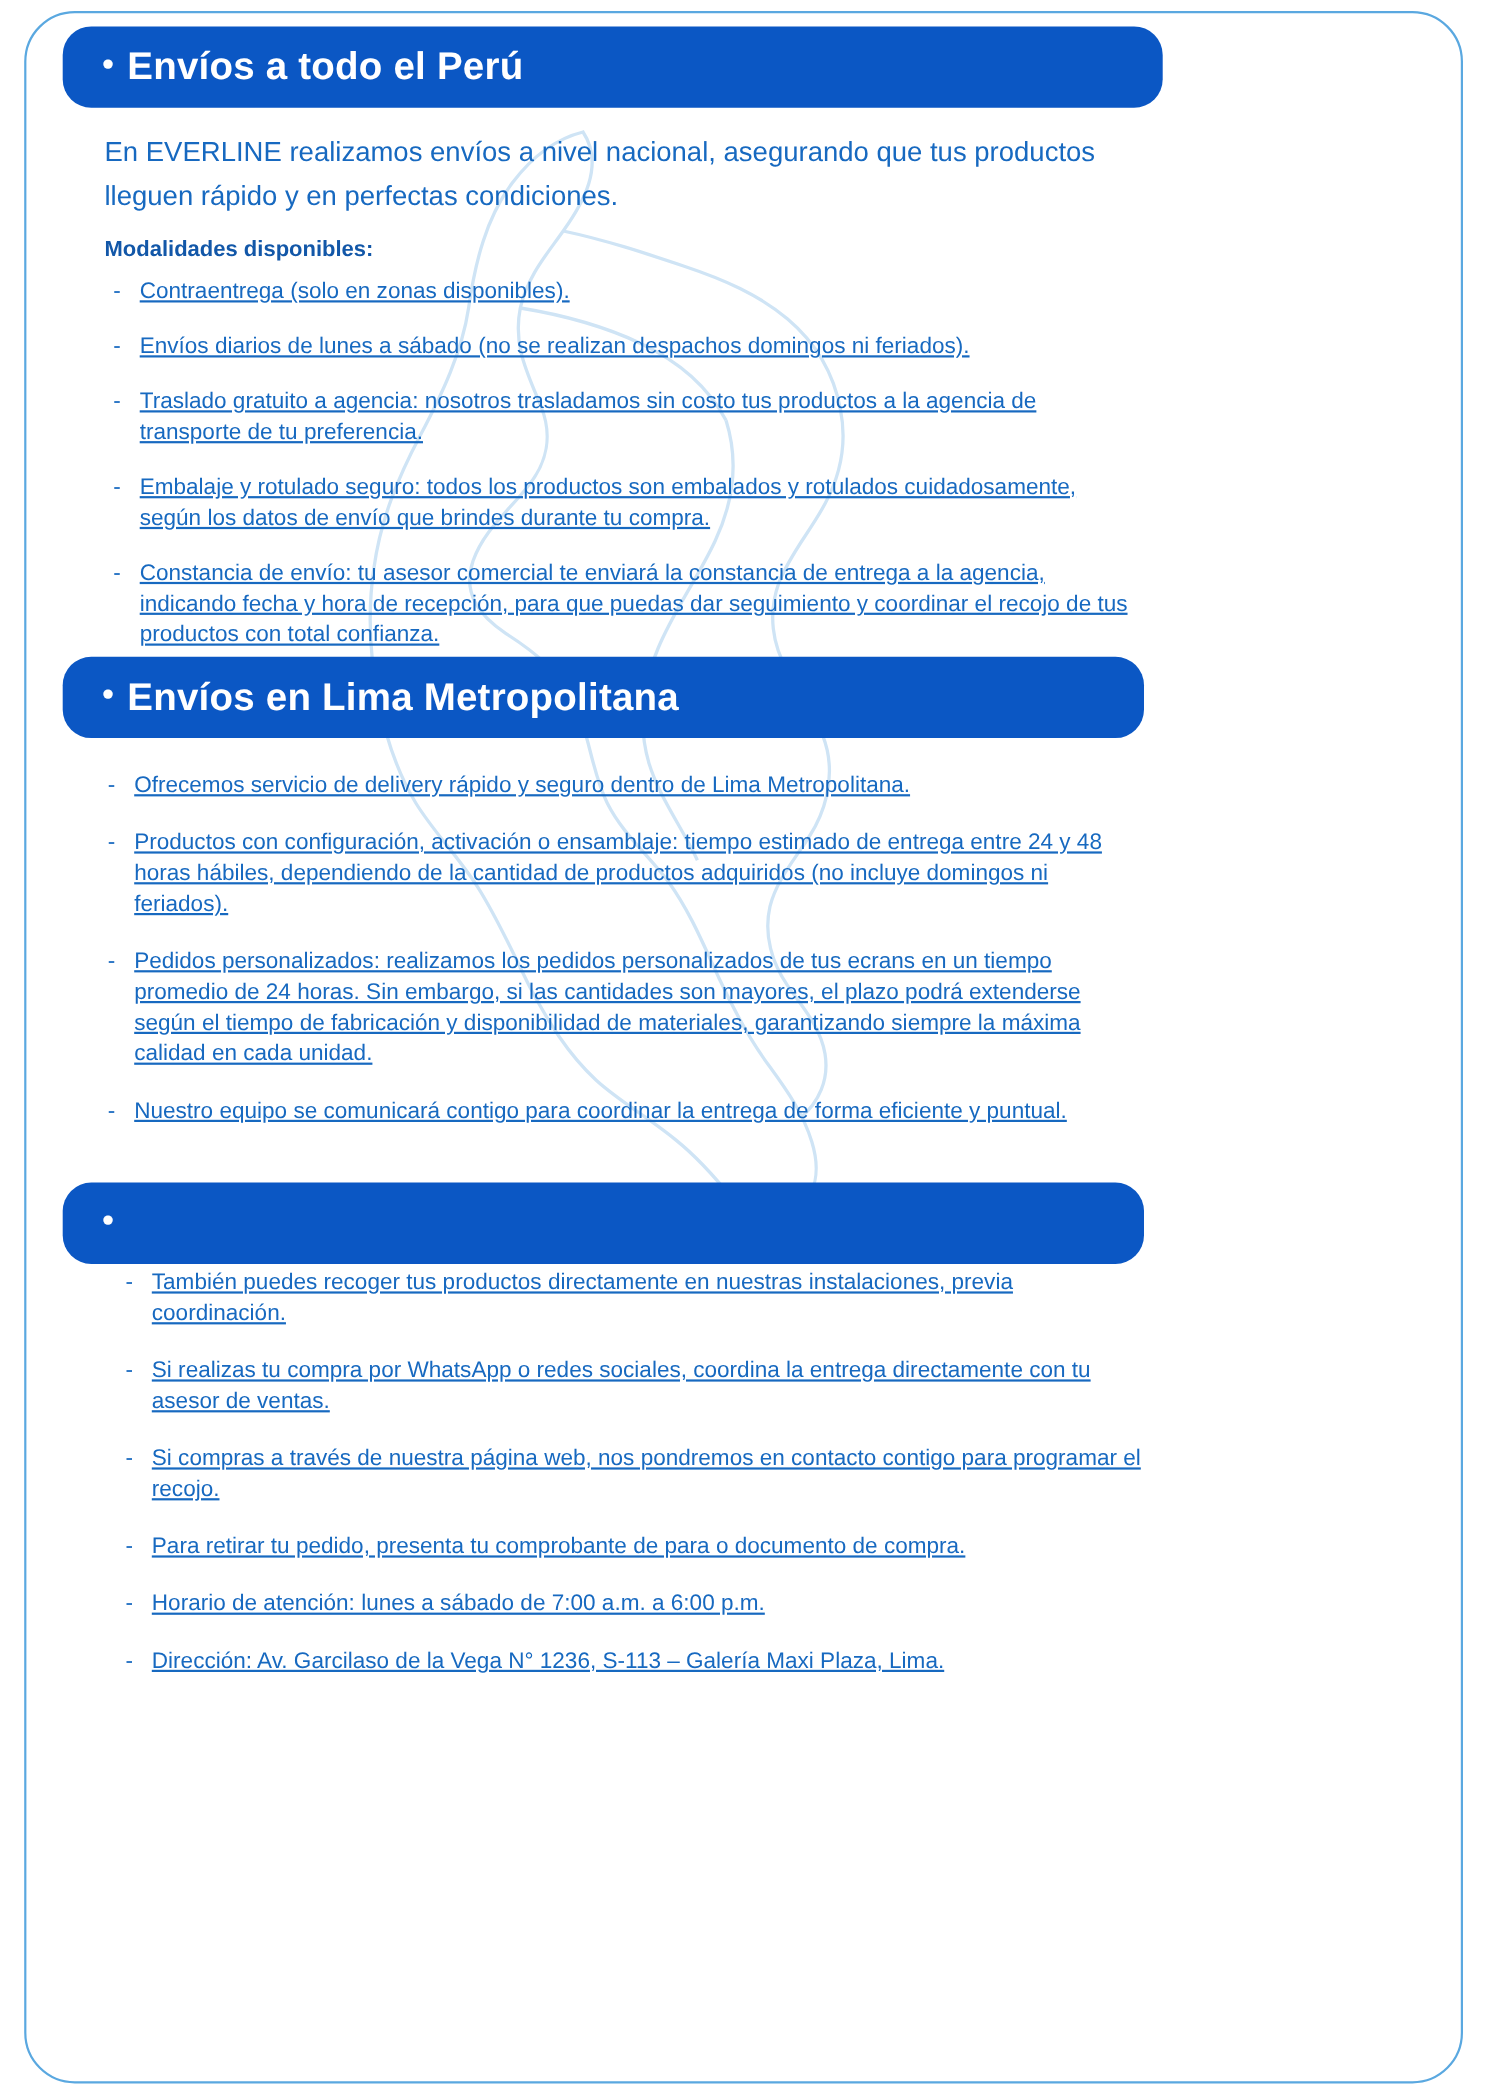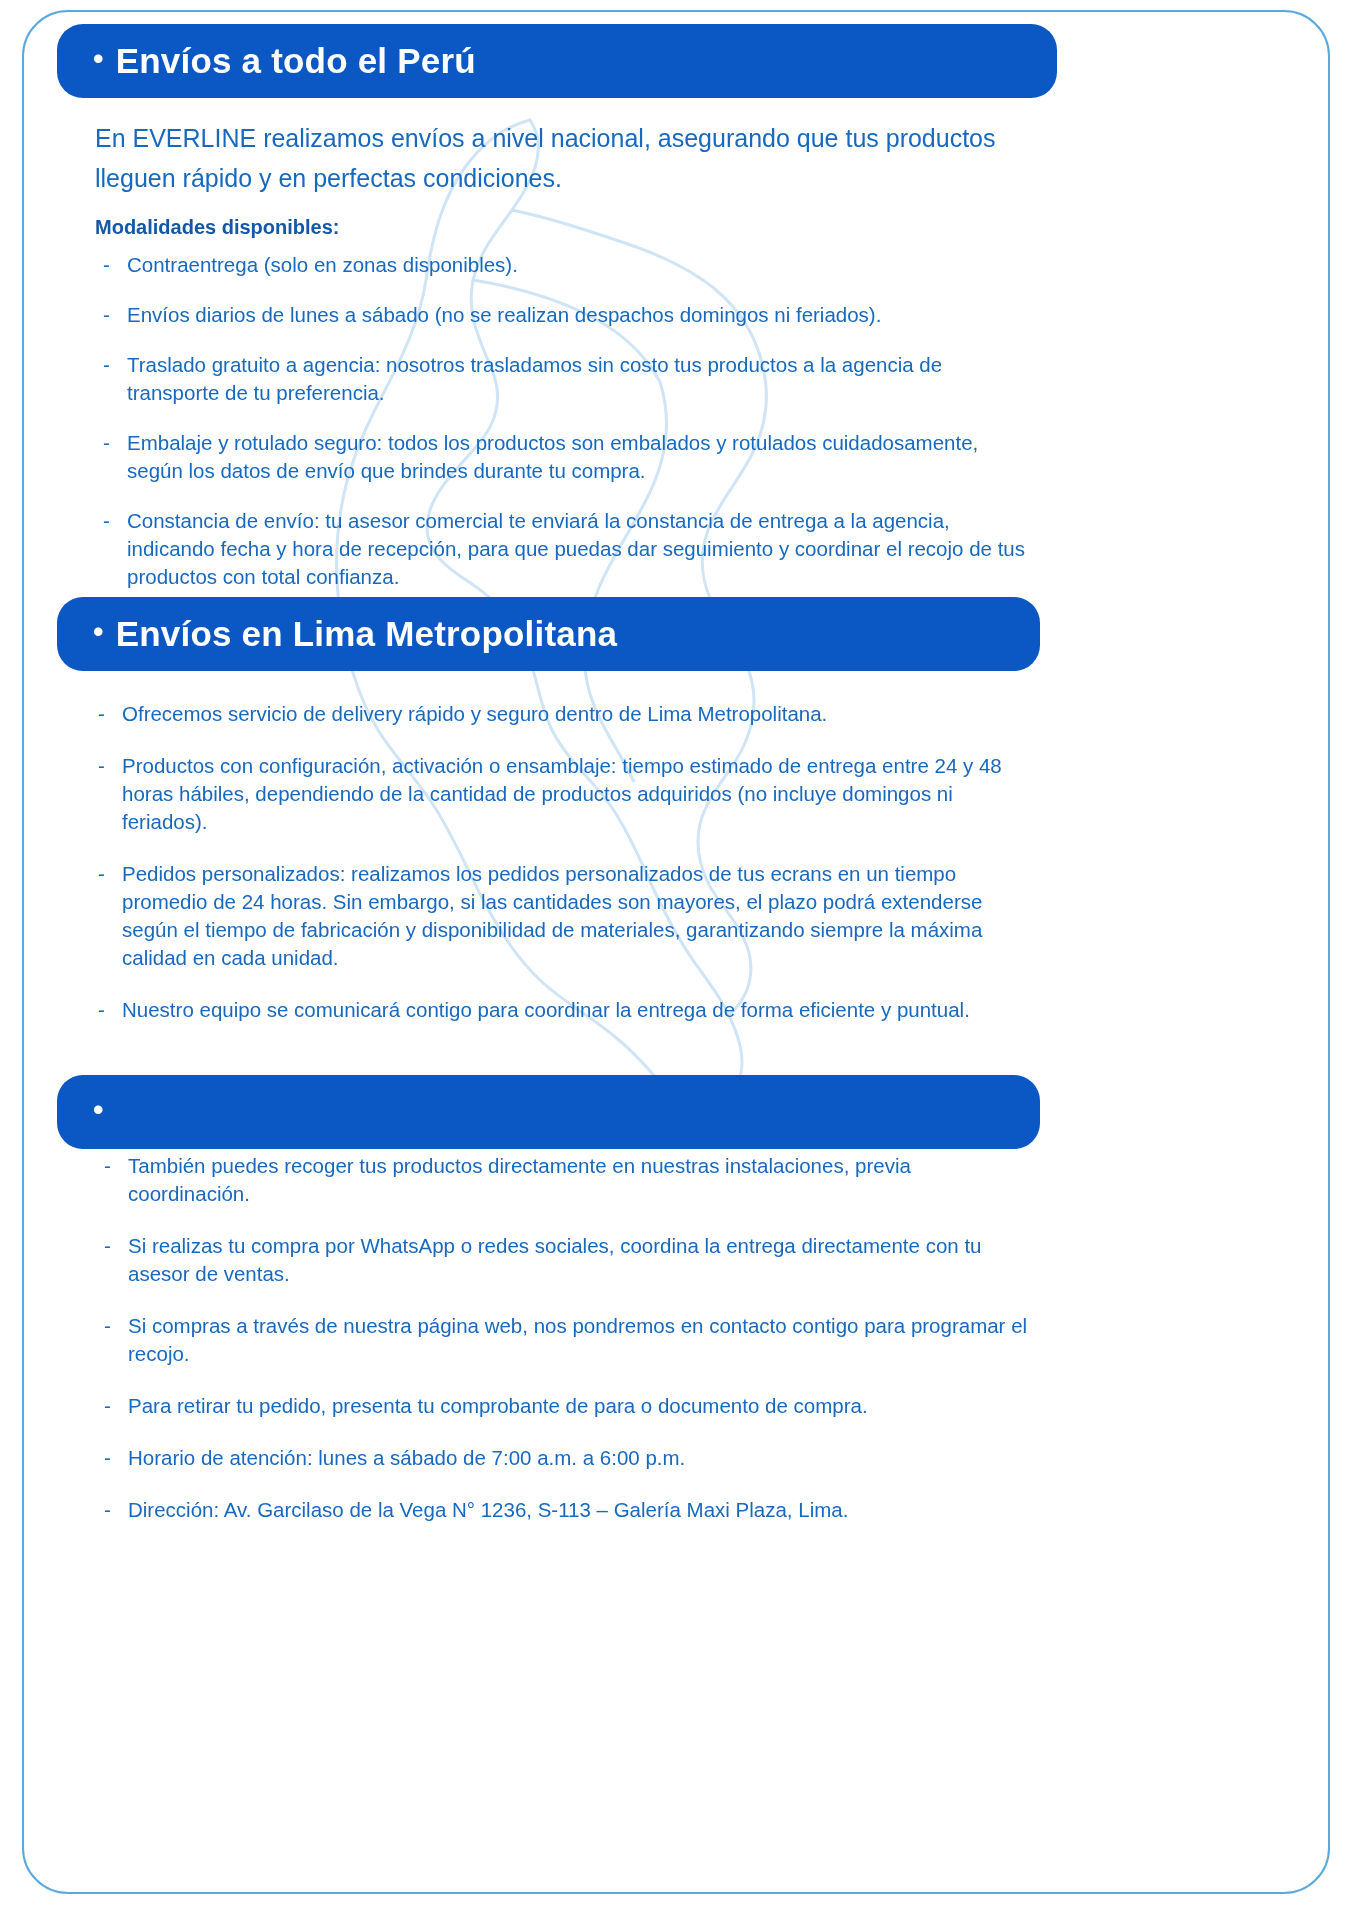--- a/index.html
+++ b/index.html
@@ -106,20 +106,21 @@
     font-size: 20px;
     font-weight: bold;
     color: #1257a8;
     margin: 18px 0 12px 0;
   }
 
   ul.dash-list {
     list-style: none;
     margin: 0;
     padding: 0;
+    text-decoration: underline;
   }
   ul.dash-list li {
     position: relative;
     padding-left: 32px;
     font-size: 20.5px;
     line-height: 28px;
     color: #1769c0;
     margin-bottom: 20px;
   }
   ul.dash-list li:before {
@@ -135,21 +136,21 @@
     left: 95px;
     top: 118px;
     width: 935px;
   }
   #sec2-body {
     left: 90px;
     top: 700px;
     width: 935px;
   }
   #sec3-body {
-    left: 96px;
+    left: 106px;
     top: 1152px;
     width: 935px;
   }
   #sec1-body ul.dash-list li { margin-bottom: 22px; }
   #sec2-body ul.dash-list li { margin-bottom: 24px; }
   #sec3-body ul.dash-list li { margin-bottom: 24px; }
 </style>
 </head>
 <body>
 

